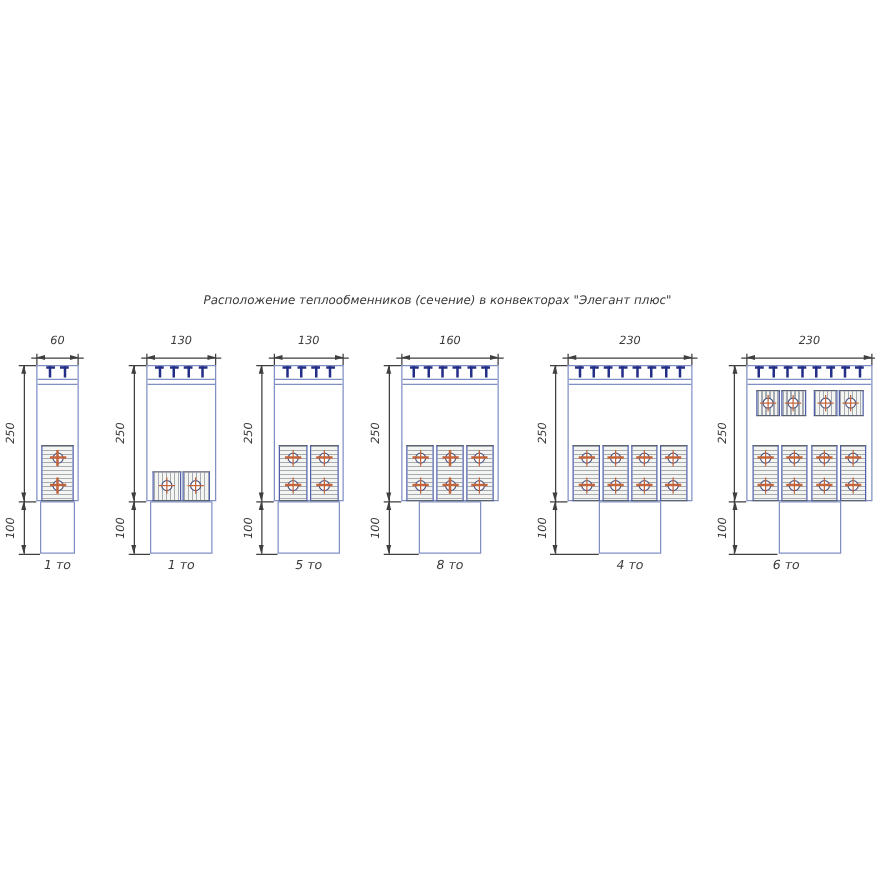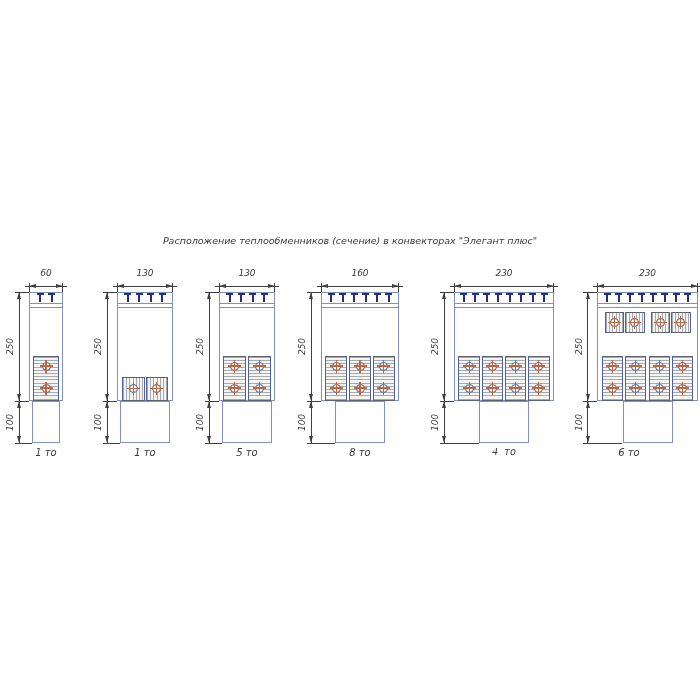--- a/index.html
+++ b/index.html
@@ -260,21 +260,21 @@
       <div class="tube" style="left: 511.131px; top: 383.5px;"></div>
       <div class="cross" style="left: 509.131px; top: 387.4px; width: 13px; height: 1.2px;"></div>
       <div class="cross" style="left: 515.031px; top: 381.5px; width: 1.2px; height: 13px;"></div>
       <div class="cell-v" style="left: 528.263px; top: 355.5px; width: 21.2625px; height: 45px;"></div>
       <div class="tube" style="left: 534.394px; top: 361.5px;"></div>
       <div class="cross" style="left: 532.394px; top: 365.4px; width: 13px; height: 1.2px;"></div>
       <div class="cross" style="left: 538.294px; top: 359.5px; width: 1.2px; height: 13px;"></div>
       <div class="tube" style="left: 534.394px; top: 383.5px;"></div>
       <div class="cross" style="left: 532.394px; top: 387.4px; width: 13px; height: 1.2px;"></div>
       <div class="cross" style="left: 538.294px; top: 381.5px; width: 1.2px; height: 13px;"></div>
-      <div class="txt caption" style="left: 474px; top: 447px; width: 60px; font-family: Liberation Mono, monospace;">4 то</div>
+      <div class="txt caption" style="left: 474px; top: 447px; width: 60px;">4 то</div>
       <div class="ln" style="left: 597.475px; top: 282.5px; width: 1px; height: 9px;"></div>
       <div class="ln" style="left: 696.525px; top: 282.5px; width: 1px; height: 9px;"></div>
       <div class="ln" style="left: 593.475px; top: 285.5px; width: 108.05px; height: 1px;"></div>
       <div class="ar ar-l" style="left: 597.475px; top: 284px;"></div>
       <div class="ar ar-r" style="left: 690.525px; top: 284px;"></div>
       <div class="txt dim-label" style="left: 627.5px; top: 268px; width: 40px;">230</div>
       <div class="outline" style="left: 597.475px; top: 292px; width: 100.05px; height: 109px;"></div>
       <div class="blu" style="left: 598.475px; top: 303.3px; width: 98.05px; height: 1px;"></div>
       <div class="blu" style="left: 598.475px; top: 306.8px; width: 98.05px; height: 1px;"></div>
       <div class="navy" style="left: 603.75px; top: 293.4px; width: 7px; height: 1.8px;"></div>

